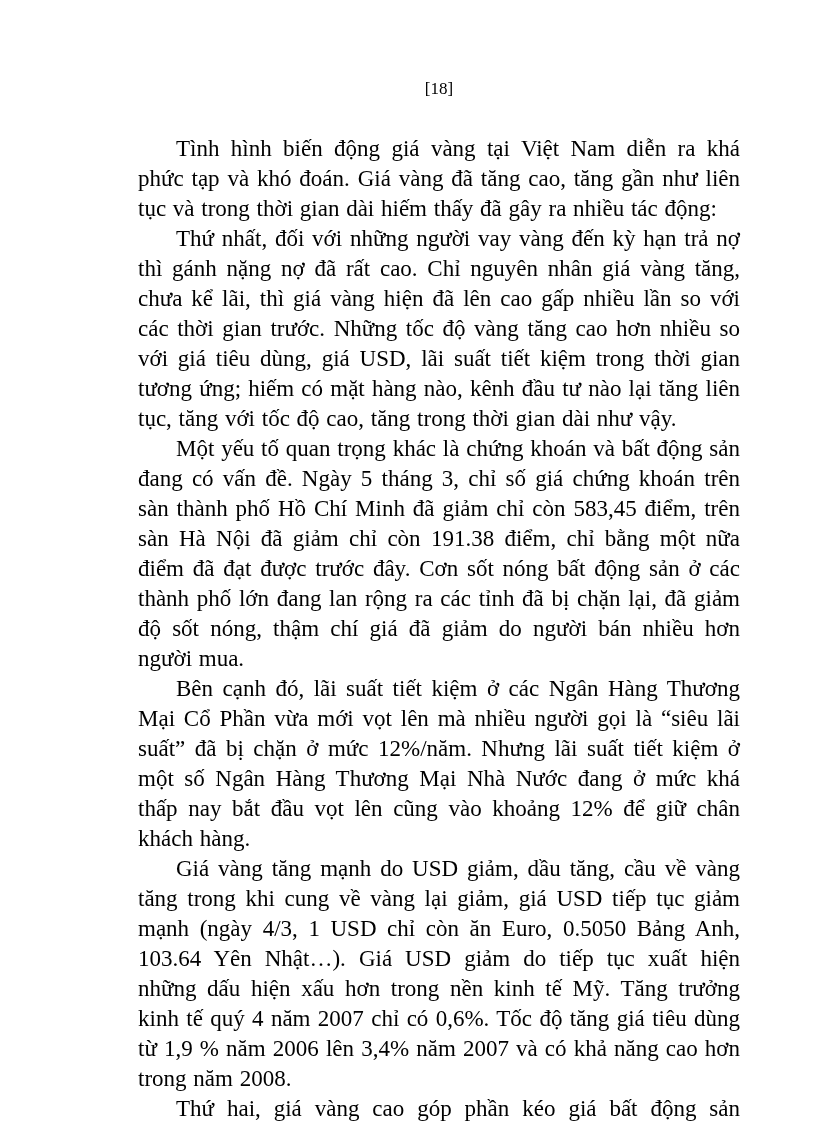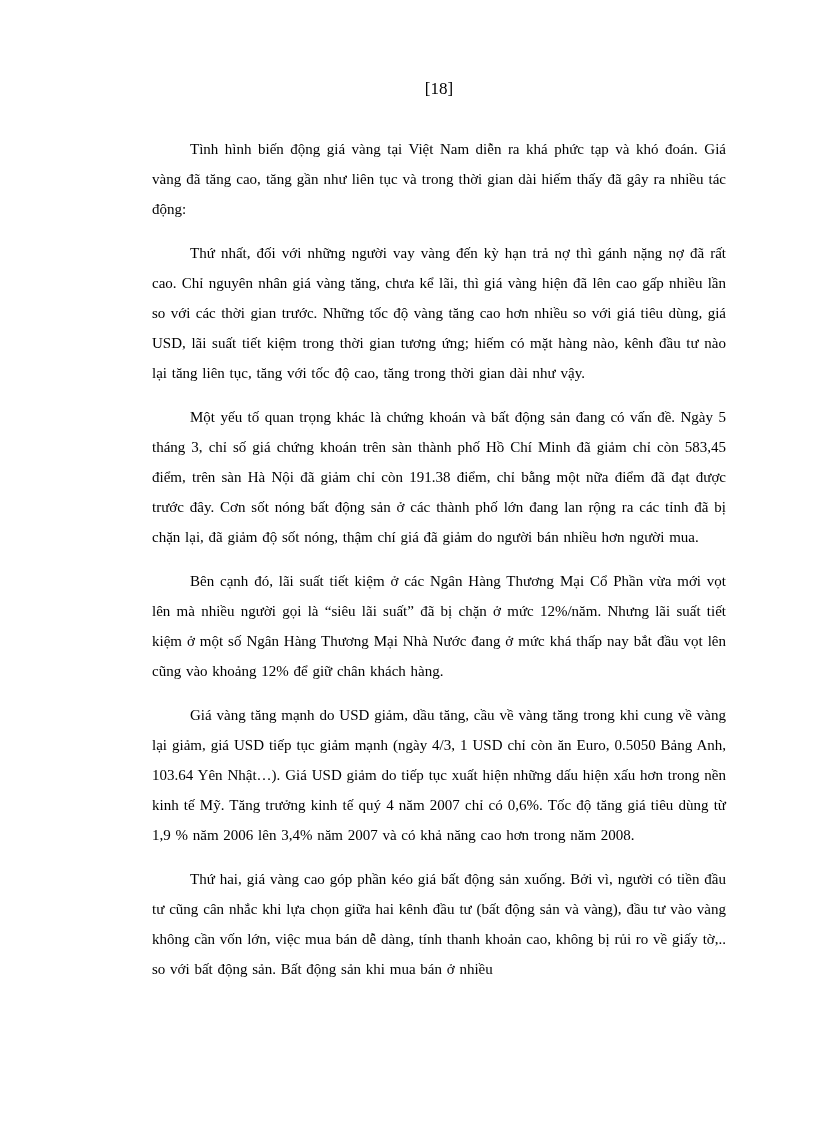--- a/index.html
+++ b/index.html
@@ -18,22 +18,22 @@
     font-family: "Liberation Serif", "DejaVu Serif", serif;
     color: #000000;
   }
   .page-number {
     text-align: center;
     font-size: 17px;
     line-height: 22px;
     margin-bottom: 34px;
   }
   .body-text p.para {
-    margin: 14px;
-    font-size: 15px;
+    margin: 0;
+    font-size: 23px;
     line-height: 30px;
     text-align: justify;
     text-indent: 38px;
     word-spacing: 1px;
   }
   .body-text p.para b.lead {
     font-weight: normal;
   }
 </style>
 </head>

